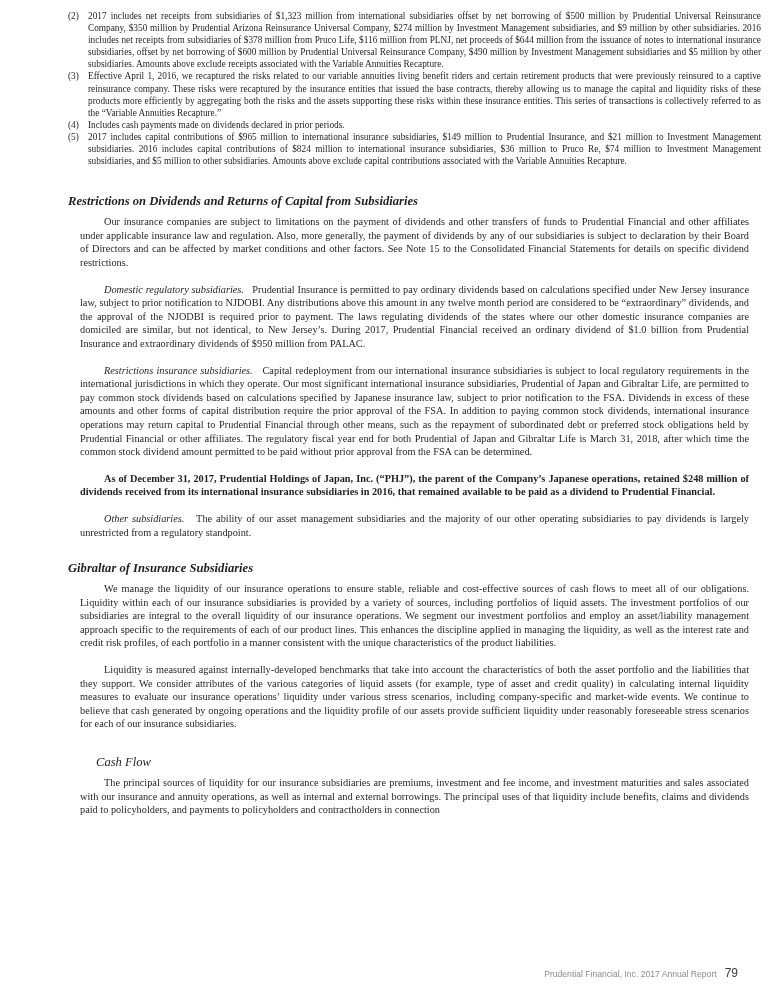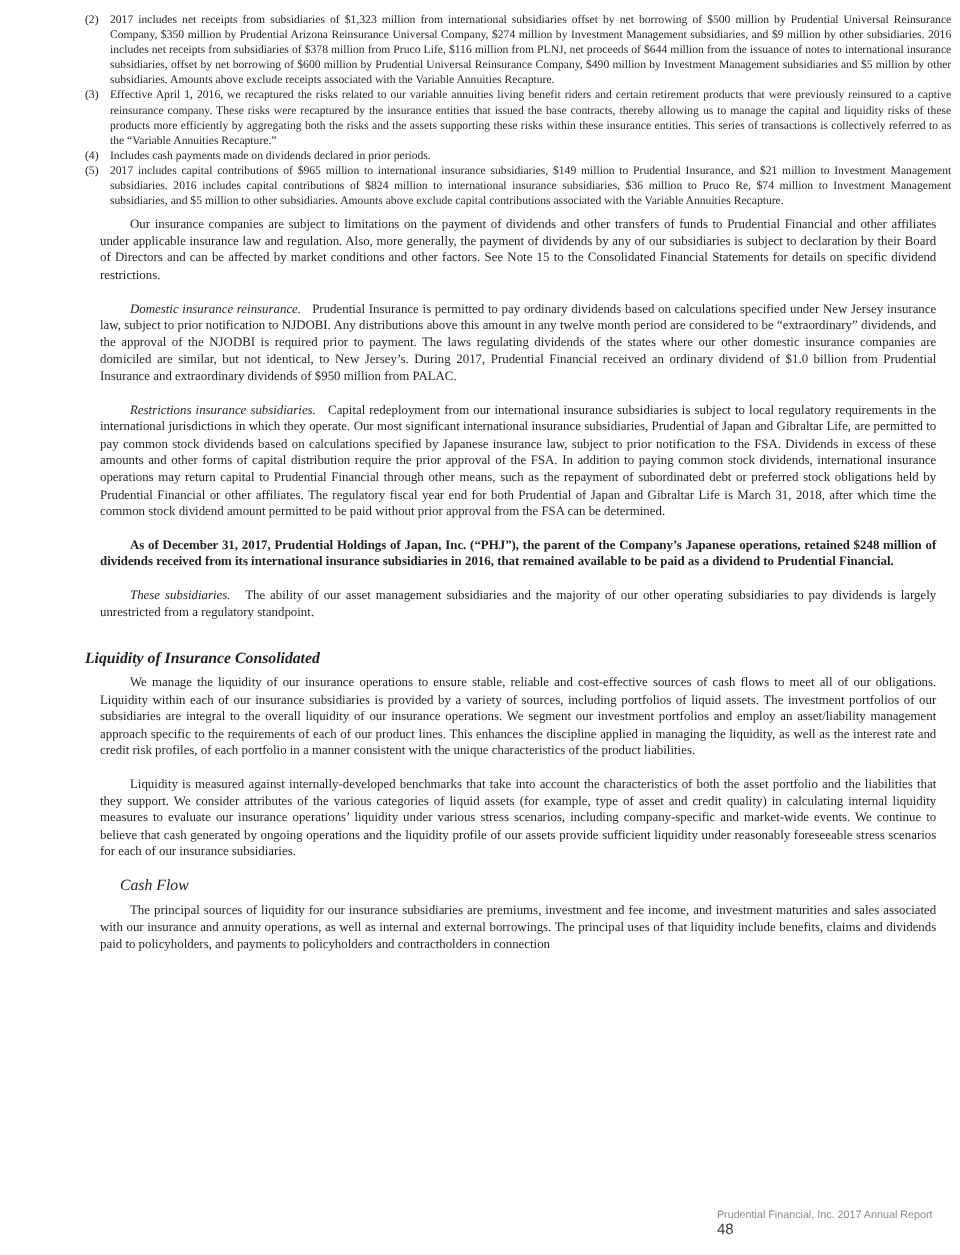--- a/index.html
+++ b/index.html
@@ -5,21 +5,21 @@
   html, body { margin: 0; padding: 0; background: #ffffff; }
   body { width: 768px; height: 1004px; position: relative; overflow: hidden; color: #231f20; font-family: "Liberation Serif", "DejaVu Serif", serif; }
   .page { position: absolute; left: 68px; top: 10px; width: 693px; }
   .fn-list { margin: 0; padding: 0; list-style: none; }
   .fn { position: relative; padding-left: 20px; font-size: 9.3px; line-height: 12.1px; text-align: justify; margin: 0; }
   .fn-num { position: absolute; left: 0; top: 0; }
   h2.section { font-style: italic; font-weight: bold; font-size: 12.6px; margin: 0; line-height: 15px; }
   p.body { font-size: 10.3px; line-height: 13.6px; text-align: justify; margin: 12px; text-indent: 24px; }
   .lead { font-style: italic; }
   h3.sub { font-style: italic; font-weight: normal; font-size: 12.6px; margin: 0; line-height: 15px; padding-left: 28px; }
-  .footer { position: absolute; right: 30px; top: 966px; font-family: "Liberation Sans", "DejaVu Sans", sans-serif; color: #8a8a8a; font-size: 8.6px; display: flex; align-items: baseline; flex-direction: column; }
+  .footer { position: absolute; right: 30px; top: 966px; font-family: "Liberation Sans", "DejaVu Sans", sans-serif; color: #8a8a8a; font-size: 8.6px; display: flex; align-items: baseline; }
   .footer .pnum { color: #3d3d3d; font-size: 12px; margin-left: 8px; }
 </style>
 </head>
 <body>
 
 <div class="page">
 
   <ul class="fn-list">
     <li class="fn">
       <span class="fn-num">(2)</span>
@@ -32,43 +32,44 @@
     <li class="fn">
       <span class="fn-num">(4)</span>
       <span>Includes cash payments made on dividends declared in prior periods.</span>
     </li>
     <li class="fn">
       <span class="fn-num">(5)</span>
       <span>2017 includes capital contributions of $965 million to international insurance subsidiaries, $149 million to Prudential Insurance, and $21 million to Investment Management subsidiaries. 2016 includes capital contributions of $824 million to international insurance subsidiaries, $36 million to Pruco Re, $74 million to Investment Management subsidiaries, and $5 million to other subsidiaries. Amounts above exclude capital contributions associated with the Variable Annuities Recapture.</span>
     </li>
   </ul>
 
+  <h2 class="section" style="margin-top:27px;">Restrictions on Dividends and Returns of Capital from Subsidiaries</h2>
   <p class="body" style="margin-top:6px;">Our insurance companies are subject to limitations on the payment of dividends and other transfers of funds to Prudential Financial and other affiliates under applicable insurance law and regulation. Also, more generally, the payment of dividends by any of our subsidiaries is subject to declaration by their Board of Directors and can be affected by market conditions and other factors. See Note 15 to the Consolidated Financial Statements for details on specific dividend restrictions.</p>
 
   <p class="body" style="margin-top:13px;">
-    <span class="lead">Domestic insurance reinsurance.</span>&nbsp;&nbsp;
+    <span class="lead">Domestic regulatory subsidiaries.</span>&nbsp;&nbsp;
     <span>Prudential Insurance is permitted to pay ordinary dividends based on calculations specified under New Jersey insurance law, subject to prior notification to NJDOBI. Any distributions above this amount in any twelve month period are considered to be “extraordinary” dividends, and the approval of the NJODBI is required prior to payment. The laws regulating dividends of the states where our other domestic insurance companies are domiciled are similar, but not identical, to New Jersey’s. During 2017, Prudential Financial received an ordinary dividend of $1.0 billion from Prudential Insurance and extraordinary dividends of $950 million from PALAC.</span>
   </p>
 
   <p class="body" style="margin-top:13px;">
     <span class="lead">Restrictions insurance subsidiaries.</span>&nbsp;&nbsp;
     <span>Capital redeployment from our international insurance subsidiaries is subject to local regulatory requirements in the international jurisdictions in which they operate. Our most significant international insurance subsidiaries, Prudential of Japan and Gibraltar Life, are permitted to pay common stock dividends based on calculations specified by Japanese insurance law, subject to prior notification to the FSA. Dividends in excess of these amounts and other forms of capital distribution require the prior approval of the FSA. In addition to paying common stock dividends, international insurance operations may return capital to Prudential Financial through other means, such as the repayment of subordinated debt or preferred stock obligations held by Prudential Financial or other affiliates. The regulatory fiscal year end for both Prudential of Japan and Gibraltar Life is March 31, 2018, after which time the common stock dividend amount permitted to be paid without prior approval from the FSA can be determined.</span>
   </p>
 
   <p class="body" style="margin-top:13px;font-weight:bold;">As of December 31, 2017, Prudential Holdings of Japan, Inc. (“PHJ”), the parent of the Company’s Japanese operations, retained $248 million of dividends received from its international insurance subsidiaries in 2016, that remained available to be paid as a dividend to Prudential Financial.</p>
 
   <p class="body" style="margin-top:13px;">
-    <span class="lead">These subsidiaries.</span>&nbsp;&nbsp;
+    <span class="lead">Other subsidiaries.</span>&nbsp;&nbsp;
     <span>The ability of our asset management subsidiaries and the majority of our other operating subsidiaries to pay dividends is largely unrestricted from a regulatory standpoint.</span>
   </p>
 
-  <h2 class="section" style="margin-top:22px;">Liquidity of Insurance Consolidated</h2>
+  <h2 class="section" style="margin-top:22px;">Gibraltar of Insurance Subsidiaries</h2>
   <p class="body" style="margin-top:6px;">We manage the liquidity of our insurance operations to ensure stable, reliable and cost-effective sources of cash flows to meet all of our obligations. Liquidity within each of our insurance subsidiaries is provided by a variety of sources, including portfolios of liquid assets. The investment portfolios of our subsidiaries are integral to the overall liquidity of our insurance operations. We segment our investment portfolios and employ an asset/liability management approach specific to the requirements of each of our product lines. This enhances the discipline applied in managing the liquidity, as well as the interest rate and credit risk profiles, of each portfolio in a manner consistent with the unique characteristics of the product liabilities.</p>
   <p class="body" style="margin-top:13px;">Liquidity is measured against internally-developed benchmarks that take into account the characteristics of both the asset portfolio and the liabilities that they support. We consider attributes of the various categories of liquid assets (for example, type of asset and credit quality) in calculating internal liquidity measures to evaluate our insurance operations’ liquidity under various stress scenarios, including company-specific and market-wide events. We continue to believe that cash generated by ongoing operations and the liquidity profile of our assets provide sufficient liquidity under reasonably foreseeable stress scenarios for each of our insurance subsidiaries.</p>
 
-  <h3 class="sub" style="margin-top:12px;">Cash Flow</h3>
+  <h3 class="sub" style="margin-top:24px;">Cash Flow</h3>
   <p class="body" style="margin-top:6px;">The principal sources of liquidity for our insurance subsidiaries are premiums, investment and fee income, and investment maturities and sales associated with our insurance and annuity operations, as well as internal and external borrowings. The principal uses of that liquidity include benefits, claims and dividends paid to policyholders, and payments to policyholders and contractholders in connection</p>
 </div>
 
 <div class="footer">
   <span>Prudential Financial, Inc. 2017 Annual Report</span>
-  <span class="pnum">48</span>
+  <span class="pnum">79</span>
 </div>
 
 </body></html>

